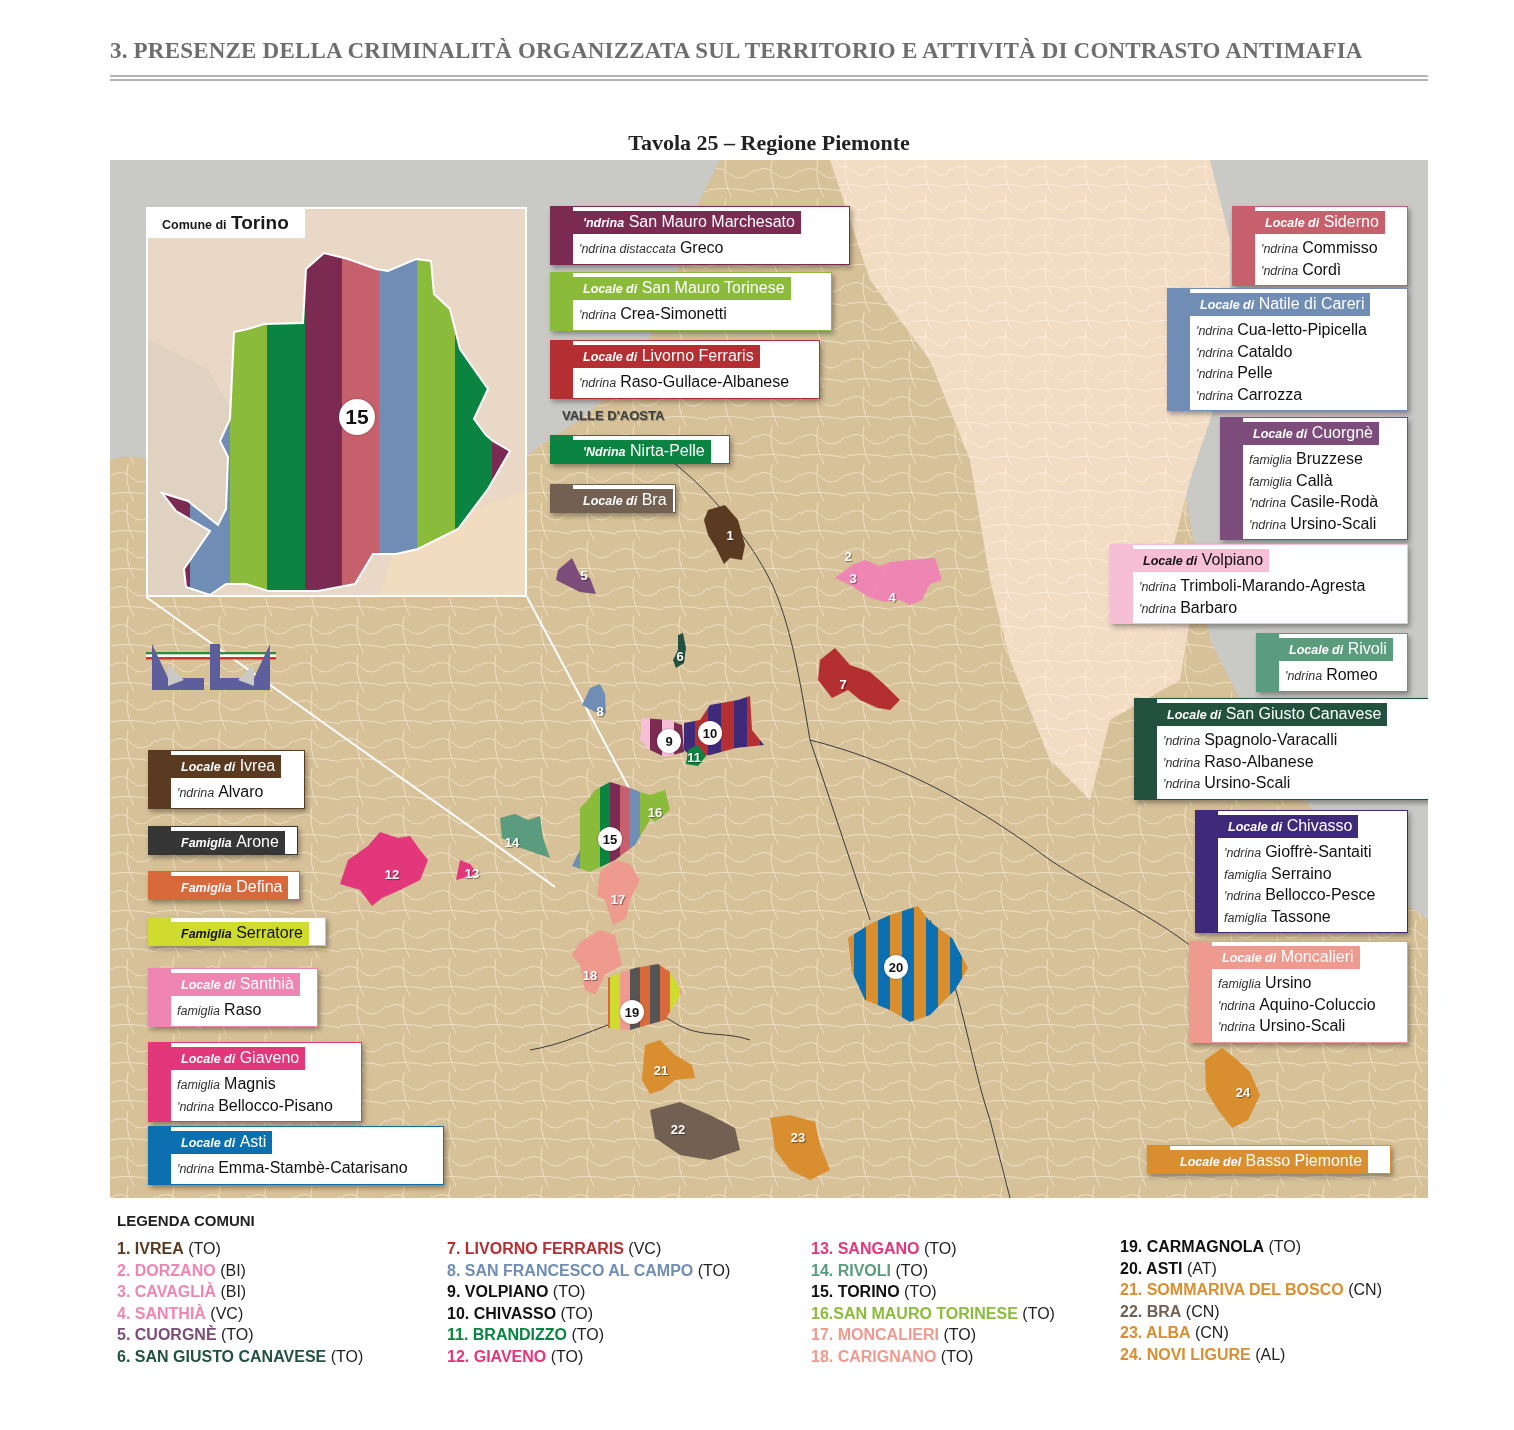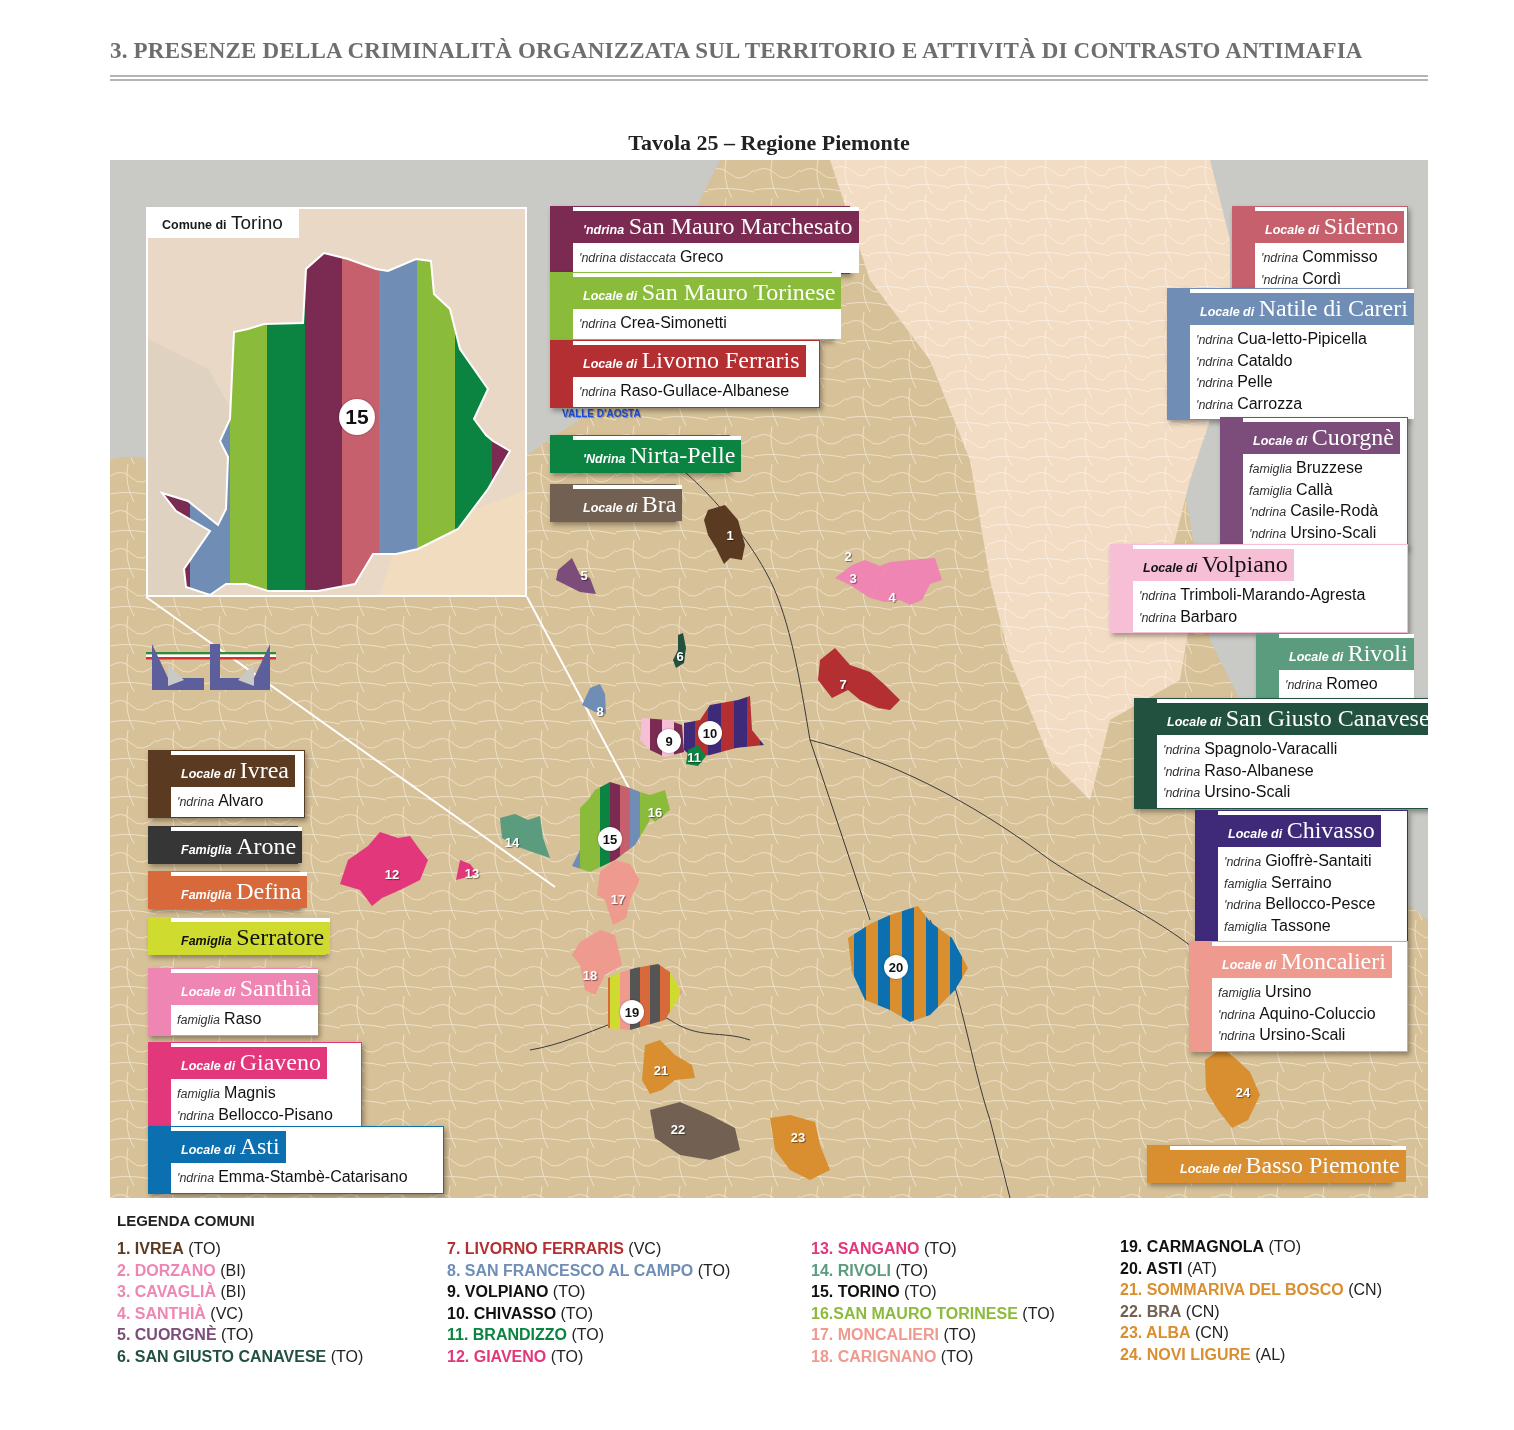--- a/index.html
+++ b/index.html
@@ -21,36 +21,36 @@
   .map { position: absolute; left: 110px; top: 160px; width: 1318px; height: 1038px; overflow: hidden; background: #c9c9c6; }
   .map svg.base { position: absolute; left: 0; top: 0; }
 
   
   .callout { position: absolute; display: flex; box-shadow: 2px 3px 5px rgba(0,0,0,0.35); background: #fff; border: 1.5px solid var(--c); }
   .callout .bar { width: 22px; background: var(--c); flex: none; }
   .callout .body { padding: 0 6px 4px 6px; background: #fff; }
   .callout .head { margin: 4px -6px 4px -6px; padding: 2px 6px 3px 10px; background: var(--c); color: #fff; display: inline-block; white-space: nowrap; }
   .callout.right .body { text-align: left; }
   .callout .head .kind { font-style: italic; font-size: 12.5px; font-weight: bold; }
-  .callout .head .name { font-size: 24px; font-family: Liberation Serif, serif; }
+  .callout .head .name { font-size: 16px; }
   .callout .row { white-space: nowrap; font-size: 16px; line-height: 20.5px; color: #111; }
   .callout .row .kind { font-style: italic; font-size: 12.5px; color: #333; margin-right: 4px; }
   .callout.single .body { padding-bottom: 0; }
   .callout.single .head { margin-bottom: 0; }
   .callout.dark-text .head { color: #111; }
 
   .inset { position: absolute; left: 36px; top: 47px; width: 381px; height: 390px; border: 2px solid #fff; overflow: hidden; background: #e8d8c5; }
   .inset-label { position: absolute; left: 0; top: 0; background: #fff; padding: 3px 16px 4px 14px; white-space: nowrap; }
   .inset-label .pre { font-size: 12.5px; font-weight: bold; }
-  .inset-label .city { font-size: 19px; font-weight: normal; margin-top: 44px; }
+  .inset-label .city { font-size: 19px; font-weight: bold; margin-top: 44px; }
 
   .num-label { position: absolute; font-size: 13px; font-weight: bold; color: #fff; text-shadow: 1px 1px 1px rgba(0,0,0,0.45); transform: translate(-50%, -50%); }
   .num-badge { position: absolute; width: 24px; height: 24px; border-radius: 50%; background: #fff; color: #111; font-size: 13px; font-weight: bold; display: flex; align-items: center; justify-content: center; transform: translate(-50%,-50%); box-shadow: 0 0 2px rgba(0,0,0,0.4); }
   .num-badge.big { width: 36px; height: 36px; font-size: 21px; }
-  .region-label { position: absolute; left: 452px; top: 248px; font-size: 10px; font-weight: bold; color: #1d4ed8; text-shadow: 1px 1px 1px rgba(0,0,0,0.35); }
+  .region-label { position: absolute; left: 452px; top: 248px; font-size: 13px; font-weight: bold; color: #404040; text-shadow: 1px 1px 1px rgba(0,0,0,0.35); }
 
   .logo { position: absolute; left: 36px; top: 482px; width: 130px; height: 52px; }
 
   
   .legend-title { position: absolute; left: 117px; top: 1212px; font-size: 15px; font-weight: bold; color: #222; }
   .legend-col { position: absolute; top: 1238px; font-size: 16px; line-height: 21.5px; }
   .legend-col .entry { white-space: nowrap; }
   .legend-col .entry .nm { font-weight: bold; }
   .legend-col .entry .pv { color: #222; }
 </style>

